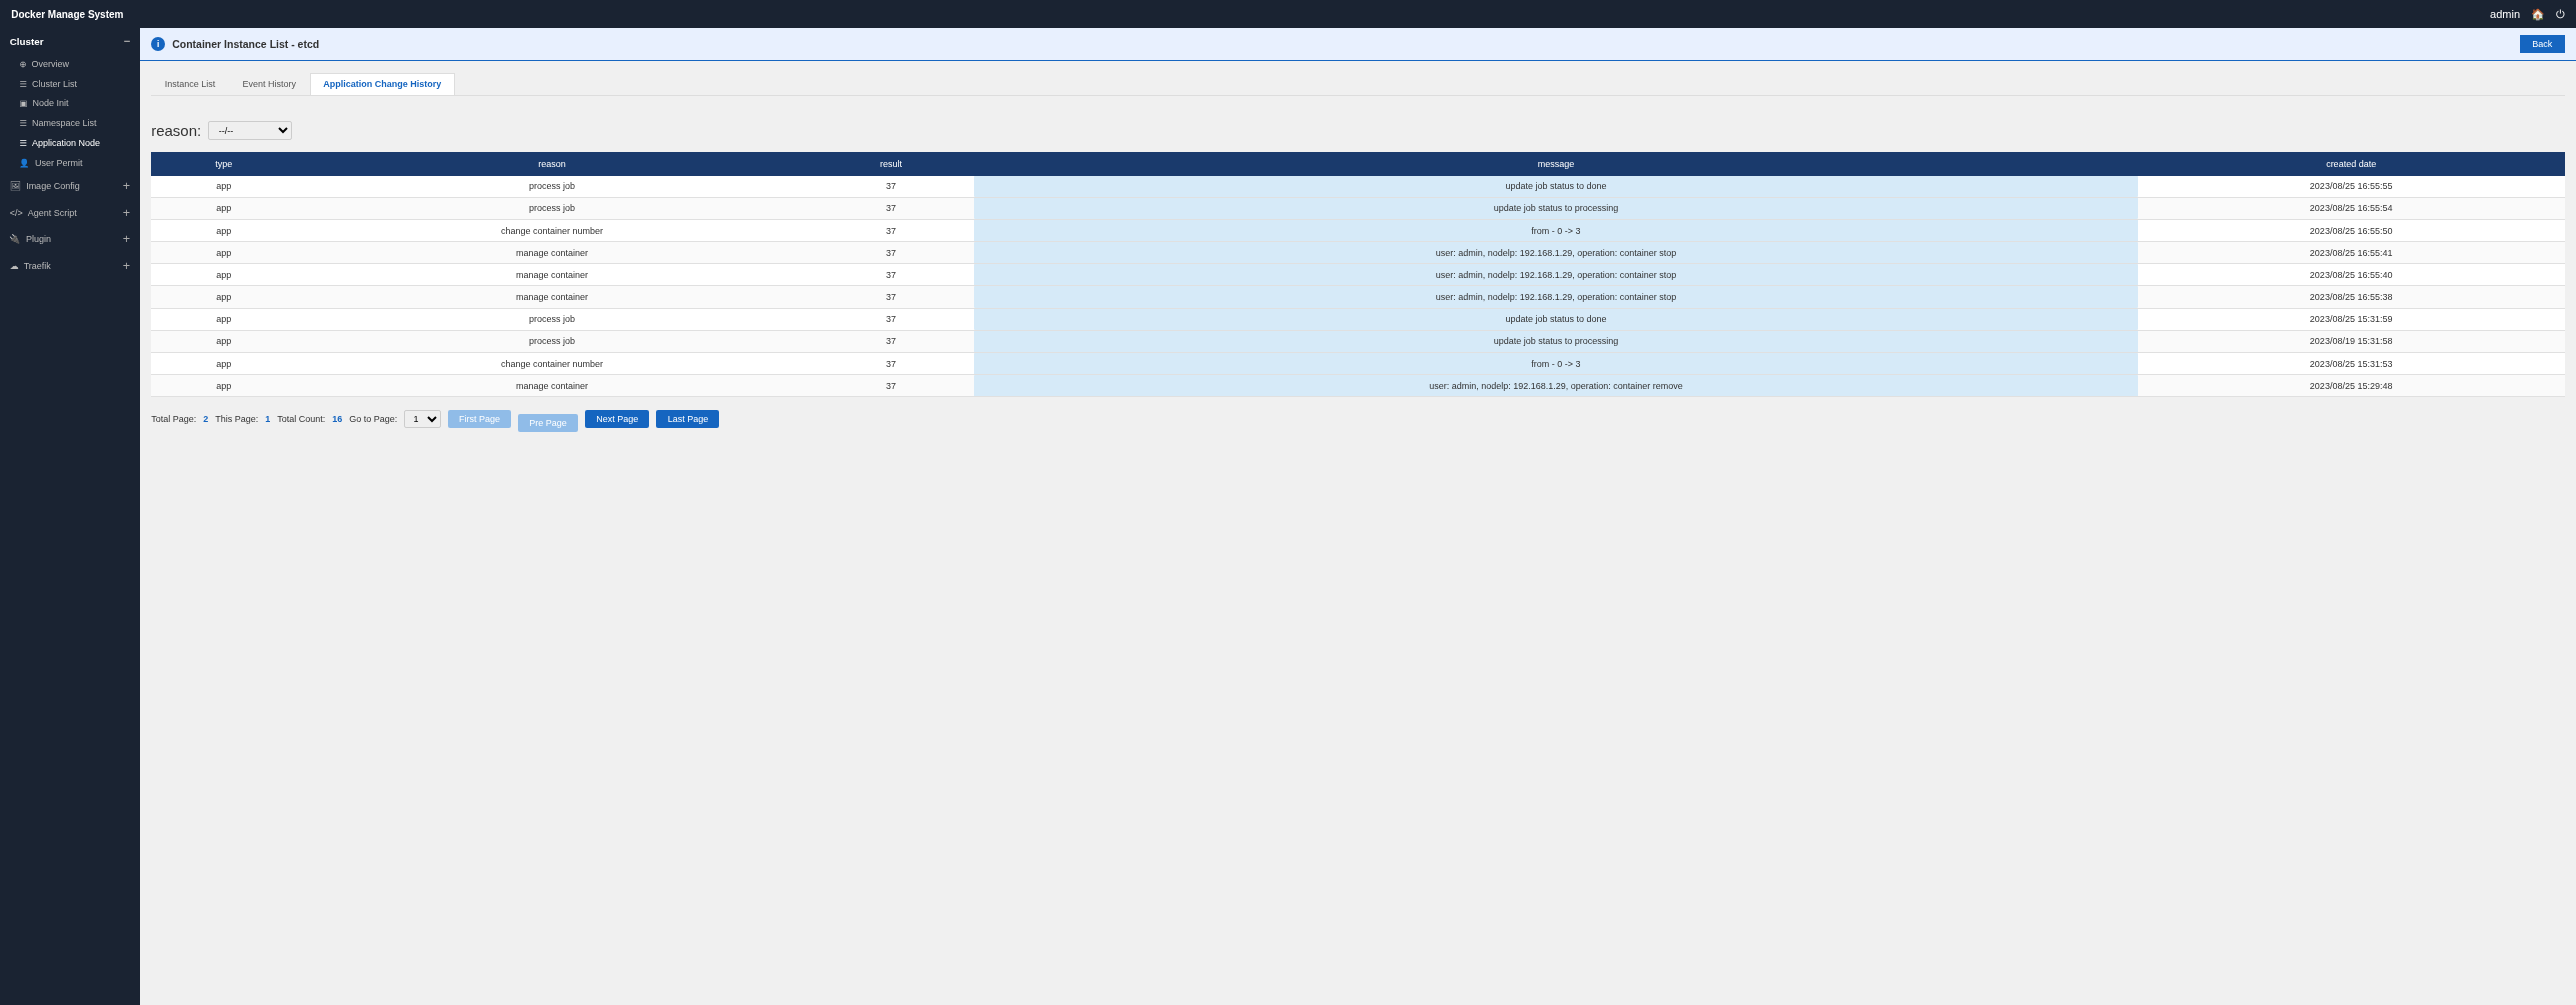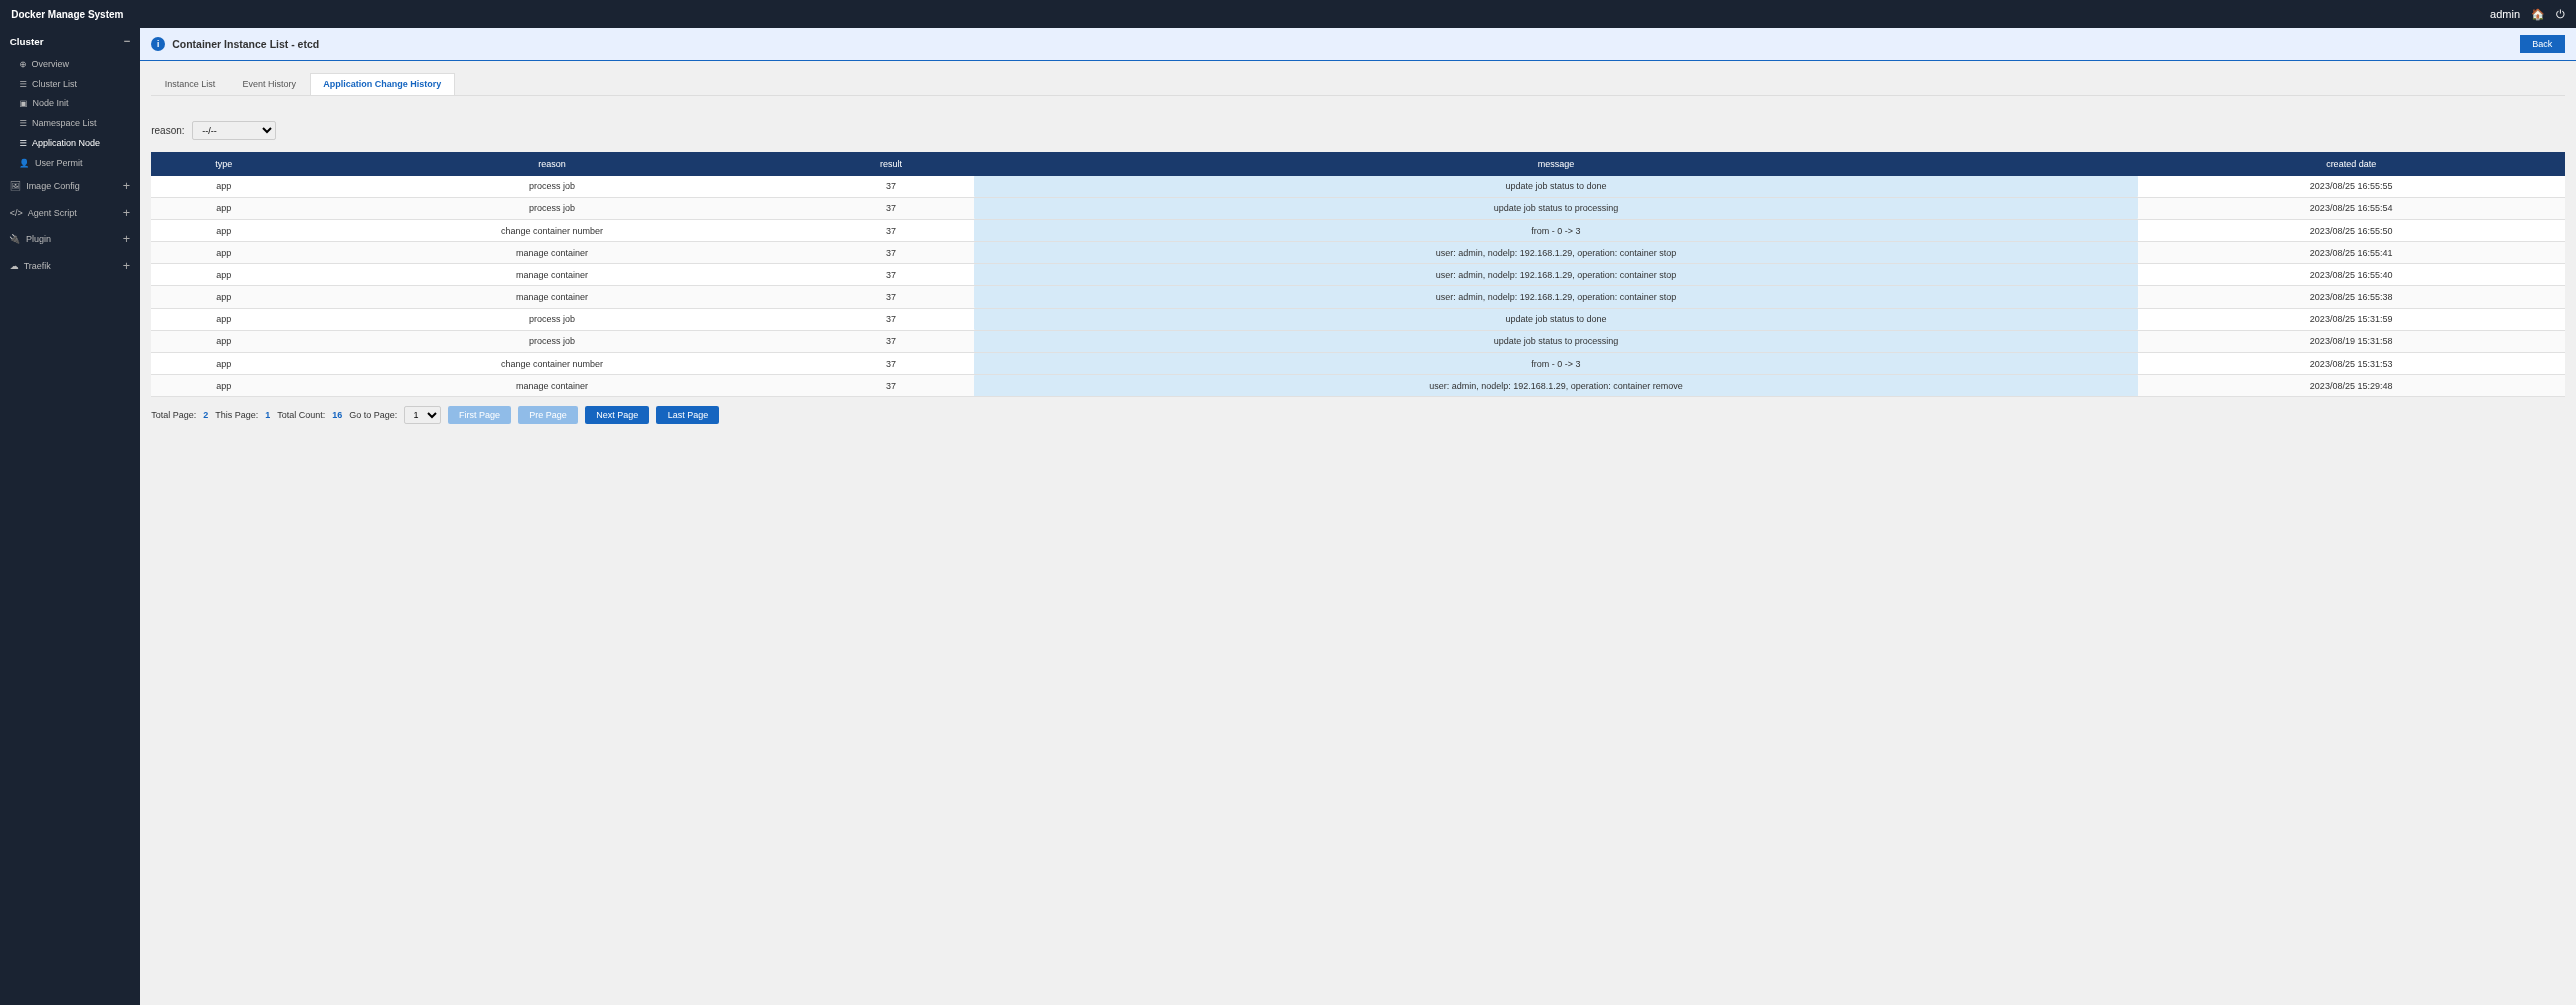--- a/index.html
+++ b/index.html
@@ -120,21 +120,21 @@
     .tab.active {
       color: #1565c0;
       border-color: #ddd;
       border-bottom-color: #fff;
       background: #fff;
       font-weight: bold;
     }
 
     
     .filter-row { display: flex; align-items: center; gap: 7px; margin-bottom: 11.2px; }
-    .filter-row label { font-size: 10px; color: #333; }
+    .filter-row label { font-size: 15px; color: #333; }
     .filter-select {
       padding: 2.8px 5.6px;
       border: 0.7px solid #ccc;
       border-radius: 2.1px;
       font-size: 9px;
       min-width: 84px;
     }
 
     
     .data-table { width: 100%; border-collapse: collapse; }
@@ -182,21 +182,21 @@
     }
     .page-btn {
       padding: 4.2px 11.2px;
       border: none;
       cursor: pointer;
       font-size: 9px;
       border-radius: 2.1px;
       color: #fff;
     }
     .page-btn.first { background: #90bce8; }
-    .page-btn.prev { background: #90bce8; }
+    .page-btn.prev { background: #90bce8; margin-top: 8px; }
     .page-btn.next { background: #1565c0; }
     .page-btn.last { background: #1565c0; }
   </style>
 </head>
 <body>
 
 <div class="navbar">
   <span class="navbar-brand">Docker Manage System</span>
   <div class="navbar-right">
     <span>admin</span>

